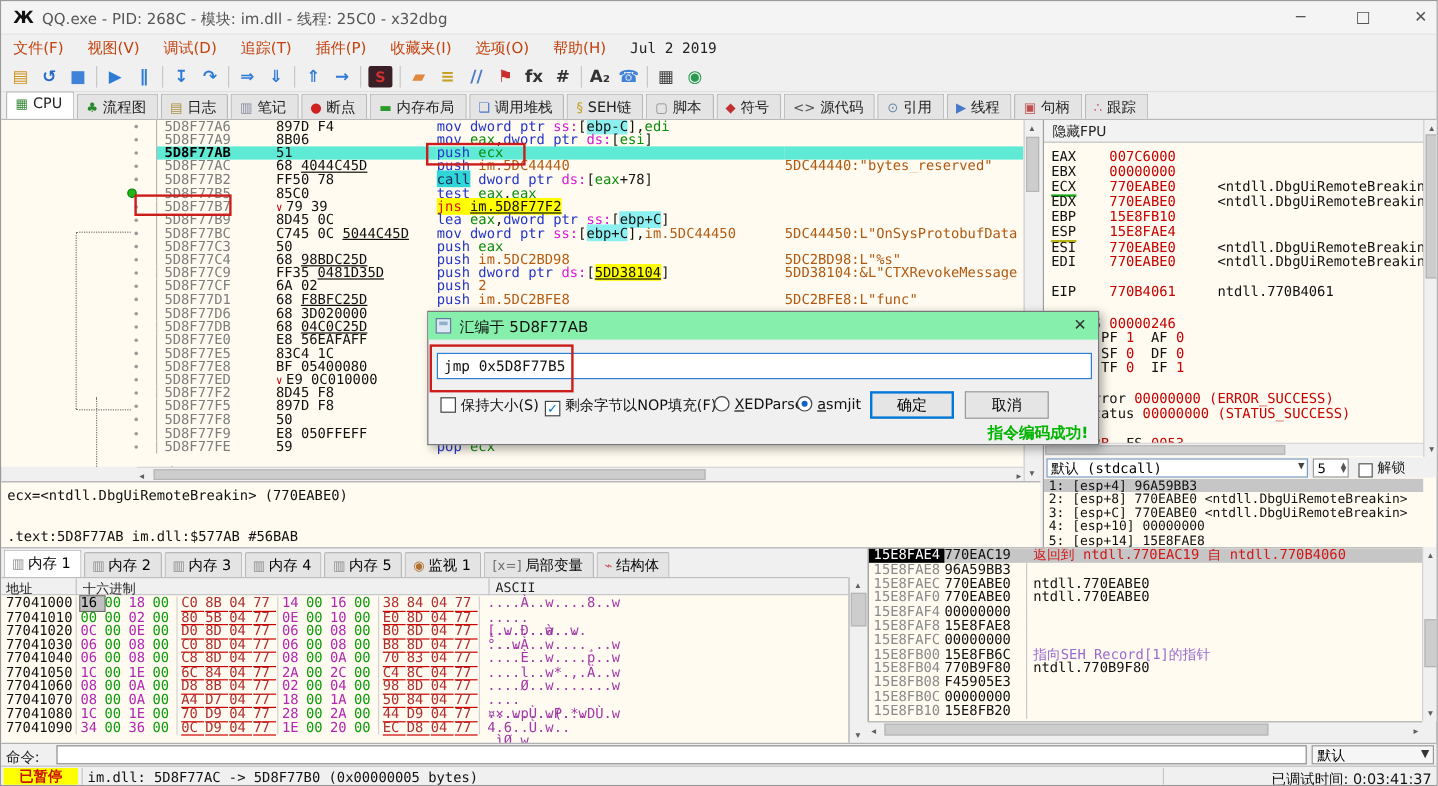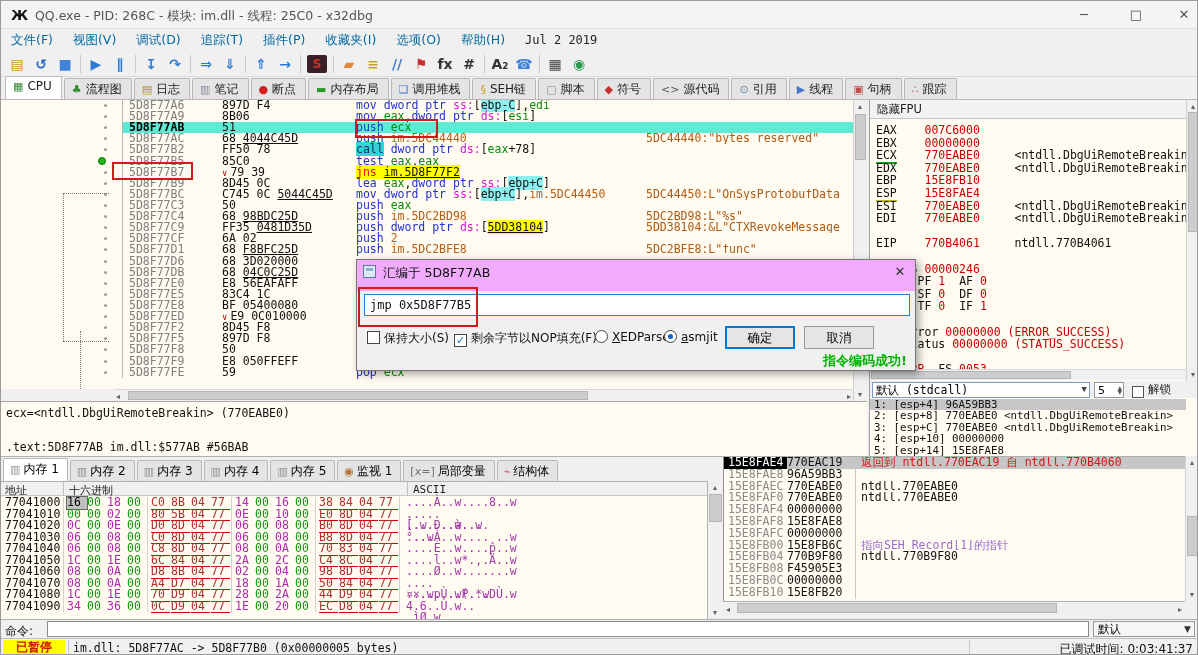--- a/index.html
+++ b/index.html
@@ -8,37 +8,37 @@
 .abs { position:absolute; }
 
 
 #titlebar { left:0; top:0; width:1198px; height:28px; background:#f4f4f4; border-bottom:1px solid #e0e0e0; }
 #bug { left:10px; top:6px; font-size:14px; font-weight:bold; color:#111; }
 #title-text { left:34px; top:7px; color:#555; font-size:12.5px; }
 .winctl { top:0; width:46px; height:28px; text-align:center; line-height:28px; color:#555; font-size:13px; }
 
 
 #menubar { left:0; top:28px; width:1198px; height:22px; background:#f0f0f0; }
-.menu-item { display:inline-block; padding:3px 10px; color:#0369a1; font-size:12.5px; }
+.menu-item { display:inline-block; padding:3px 10px; color:#c2410c; font-size:12.5px; }
 #build-date { display:inline-block; padding:3px 10px; color:#222; font-family:"DejaVu Sans Mono",monospace; font-size:12px; }
 
 
 #toolbar { left:0; top:50px; width:1198px; height:26px; background:#f0f0f0; border-bottom:1px solid #dcdcdc; padding-left:4px; display:flex; align-items:center; }
 .ticon { width:24px; height:22px; text-align:center; line-height:22px; font-size:14px; font-weight:bold; }
 .tsep { width:1px; height:18px; background:#c8c8c8; margin:0 3px; }
 .ticon.dark { background:#3a2026; color:#d03030; width:20px; height:18px; line-height:18px; border-radius:2px; margin:0 3px; font-size:12px; }
 
 
 #tabbar { left:0; top:76px; width:1198px; height:23px; background:#f0f0f0; border-bottom:1px solid #b8b8b8; display:flex; align-items:flex-end; padding-left:4px; }
 .tab { height:21px; padding:2px 9px 0 7px; margin-right:2px; border:1px solid #b8b8b8; border-bottom:none; border-radius:2px 2px 0 0; background:#e4e4e4; color:#222; font-size:12px; white-space:nowrap; }
 .tab.active { background:#fff; height:23px; }
 .tab .tg { font-size:11px; margin-right:4px; }
 
 
-#disasm { left:0; top:99px; width:852px; height:289px; background:#fffbf0; overflow:hidden; }
+#disasm { left:0; top:99px; width:852px; height:289px; background:#fffbf0; overflow:hidden;padding-left:8px; }
 .drow { height:11.12px; line-height:11.12px; display:flex; font-family:"DejaVu Sans Mono",monospace; font-size:11.5px; white-space:pre; }
 .drow .gut { width:121px; position:relative; flex:none; }
 .drow .a  { width:100px; flex:none; padding-left:6px; color:#7e7e7e; border-left:1px solid #b8b8b8; }
 .drow .by { width:134px; flex:none; color:#111; }
 .drow .in { width:290px; flex:none; }
 .drow .cm { flex:1; color:#b05a12; overflow:hidden; }
 .drow.sel .a,.drow.sel .by,.drow.sel .in,.drow.sel .cm { background:#5eead4; }
 .drow.sel .a { color:#000; font-weight:bold; }
 .dot { position:absolute; left:103px; top:4px; width:3px; height:3px; background:#9a9a9a; border-radius:50%; }
 .bpdot { position:absolute; left:97px; top:1px; width:8px; height:8px; background:#1fb818; border:1px solid #0c7a0a; border-radius:50%; }
@@ -130,21 +130,21 @@
 
 
 #statusbar { left:0; top:637px; width:1198px; height:18px; background:#f0f0f0; border-top:1px solid #c0c0c0; }
 #status-state { left:2px; top:1px; width:62px; height:15px; background:#ffff00; color:#cc1100; font-weight:bold; font-size:12px; text-align:center; line-height:15px; }
 #status-msg { left:72px; top:2px; font-family:"DejaVu Sans Mono",monospace; font-size:11.5px; color:#111; }
 .st-sep { top:1px; width:1px; height:15px; background:#c6c6c6; }
 #status-time { right:6px; top:2px; position:absolute; font-size:12px; color:#111; }
 
 
 #dialog { left:355px; top:258px; width:560px; height:112px; background:#f0f0f0; border:1px solid #777; box-shadow:3px 3px 8px rgba(0,0,0,.35); z-index:30; }
-#dlg-title { left:0; top:0; width:558px; height:31px; background:#f0abfc; }
+#dlg-title { left:0; top:0; width:558px; height:23px; background:#86efac; }
 #dlg-icon { left:6px; top:5px; width:13px; height:13px; background:#dce8f2; border:1px solid #5a7a9a; }
 #dlg-icon::after { content:""; position:absolute; left:2px; top:2px; width:7px; height:3px; background:#8fb0cc; }
 #dlg-title-text { left:26px; top:5px; font-size:12.5px; color:#111; }
 #dlg-close { left:528px; top:0; width:30px; height:24px; text-align:center; line-height:24px; color:#333; font-size:13px; }
 #dlg-input { left:7px; top:34px; width:546px; height:22px; background:#fff; border:1px solid #2a7fd4; font-family:"DejaVu Sans Mono",monospace; font-size:12px; padding:3px 5px; color:#111; }
 .dlg-ctl { top:70px; height:16px; font-size:12px; color:#111; }
 .cb { width:13px; height:13px; border:1px solid #444; background:#fff; display:inline-block; vertical-align:-2px; margin-right:4px; text-align:center; line-height:11px; font-size:11px; color:#0b76d0; font-weight:bold; }
 .rd { width:13px; height:13px; border:1px solid #444; border-radius:50%; background:#fff; display:inline-block; vertical-align:-2px; margin-right:4px; position:relative; }
 .rd.on::after { content:""; position:absolute; left:3px; top:3px; width:5px; height:5px; border-radius:50%; background:#1062c8; }
 .ul { text-decoration:underline; }

